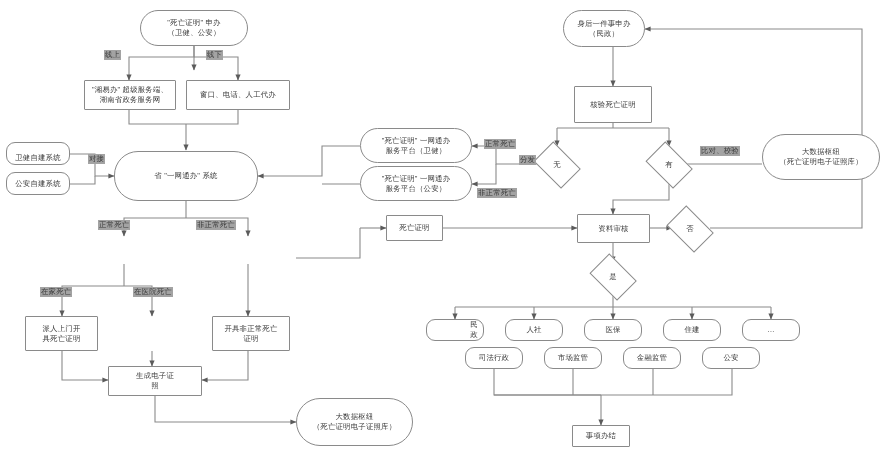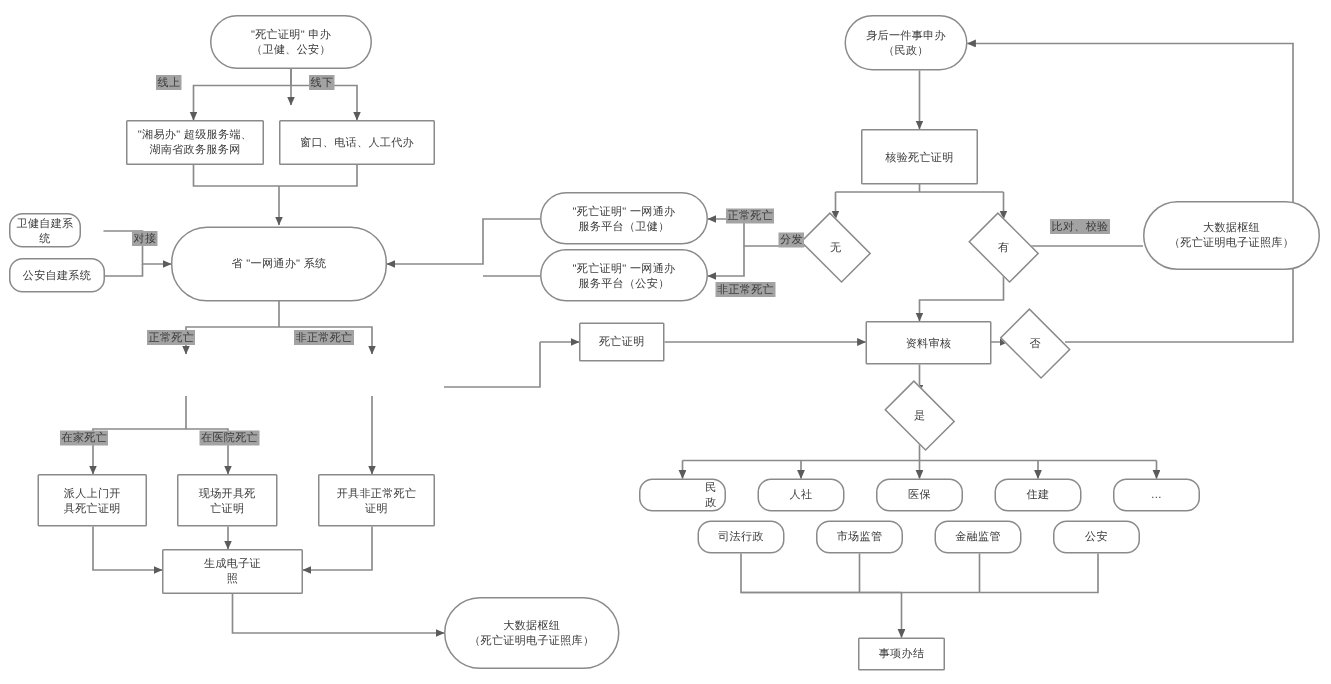--- a/index.html
+++ b/index.html
@@ -165,43 +165,39 @@
 
   <div class="node rect" style="left:84px;top:80px;width:92px;height:30px;">
     <span class="lbl">"湘易办" 超级服务端、
 湖南省政务服务网</span>
   </div>
 
   <div class="node rect" style="left:186px;top:80px;width:104px;height:30px;">
     <span class="lbl">窗口、电话、人工代办</span>
   </div>
 
-  <div class="node pill" style="left:6px;top:142px;width:48px;height:23px;">
+  <div class="node pill" style="left:6px;top:142px;width:64px;height:23px;align-items:flex-end;">
     <span class="lbl">卫健自建系统</span>
   </div>
 
   <div class="node pill" style="left:6px;top:172px;width:64px;height:23px;">
     <span class="lbl">公安自建系统</span>
   </div>
 
   <div class="node stadium" style="left:114px;top:151px;width:144px;height:50px;">
     <span class="lbl">省 "一网通办" 系统</span>
   </div>
 
 
 
   <div class="node rect" style="left:25px;top:316px;width:73px;height:35px;">
     <span class="lbl">派人上门开
 具死亡证明</span>
   </div>
 
-  <div class="node rect" style="left:118px;top:316px;width:67px;height:35px;">
-    <span class="lbl">现场开具死
-亡证明</span>
-  </div>
 
   <div class="node rect" style="left:212px;top:316px;width:78px;height:35px;">
     <span class="lbl">开具非正常死亡
 证明</span>
   </div>
 
   <div class="node rect" style="left:108px;top:366px;width:94px;height:30px;">
     <span class="lbl">生成电子证
 照</span>
   </div>
@@ -232,21 +228,21 @@
 
   <div class="node rect" style="left:574px;top:86px;width:78px;height:37px;">
     <span class="lbl">核验死亡证明</span>
   </div>
 
   <div class="node stadium" style="left:762px;top:134px;width:118px;height:46px;">
     <span class="lbl">大数据枢纽
 （死亡证明电子证照库）</span>
   </div>
 
-  <div class="node rect" style="left:577px;top:214px;width:84px;height:29px;">
+  <div class="node rect" style="left:577px;top:214px;width:73px;height:29px;">
     <span class="lbl">资料审核</span>
   </div>
 
   <div class="node pill" style="left:426px;top:319px;width:58px;height:22px;padding-left:40px;">
     <span class="lbl">民政</span>
   </div>
   <div class="node pill" style="left:505px;top:319px;width:58px;height:22px;">
     <span class="lbl">人社</span>
   </div>
   <div class="node pill" style="left:584px;top:319px;width:58px;height:22px;">

